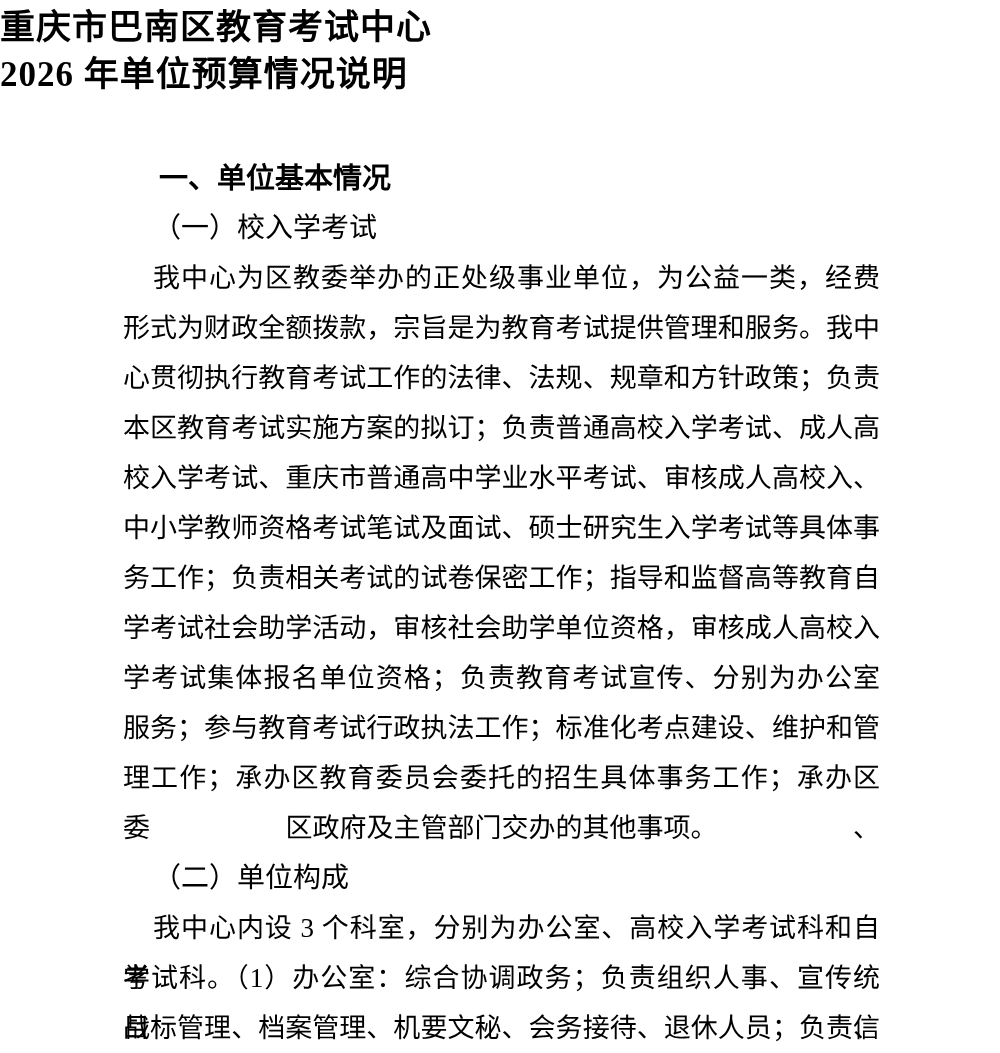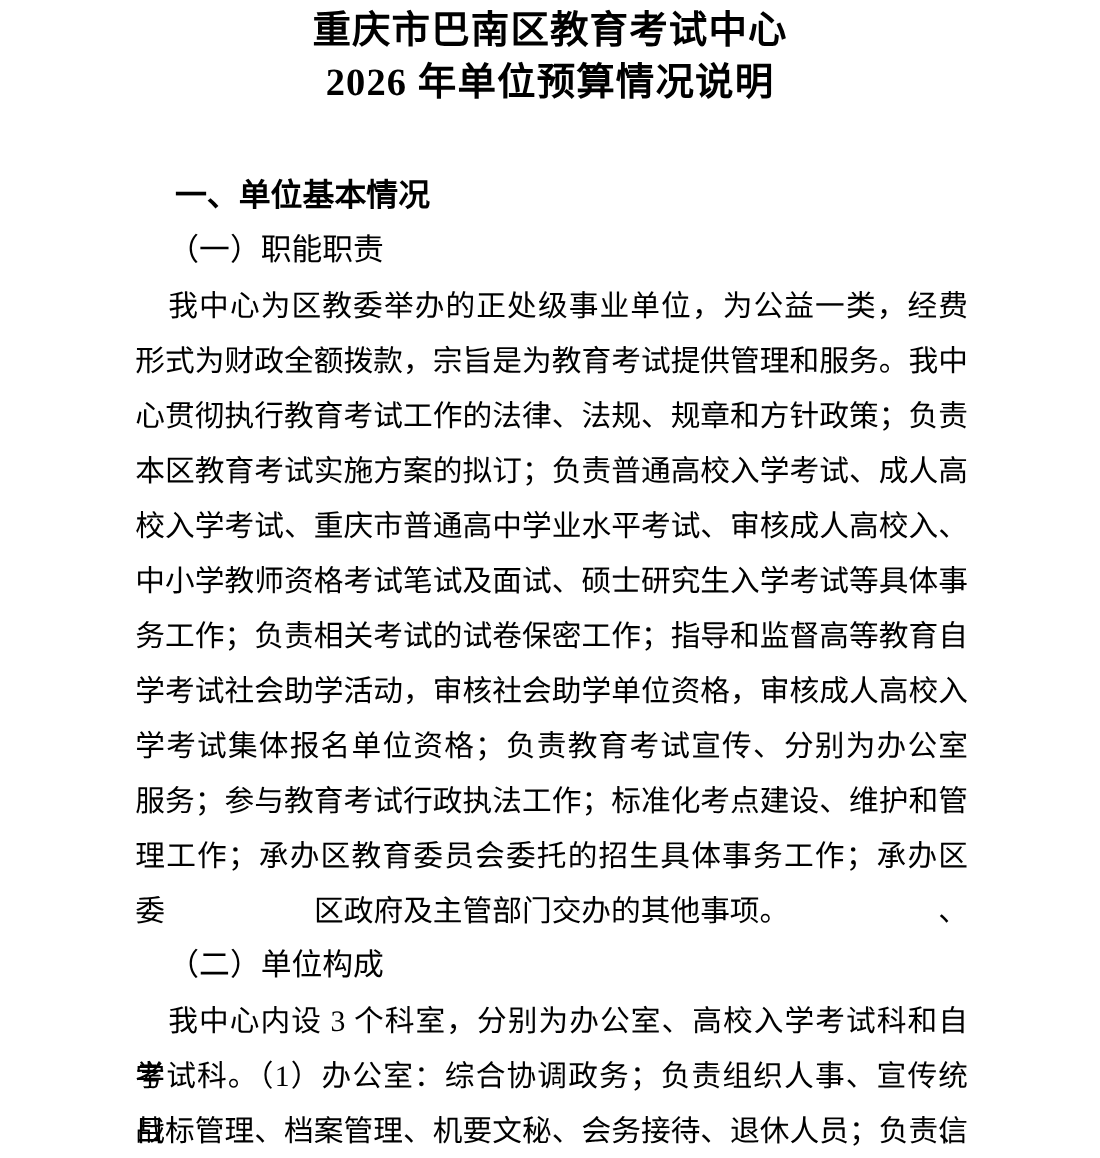--- a/index.html
+++ b/index.html
@@ -14,21 +14,20 @@
     background: #ffffff;
     color: #000000;
     overflow: hidden;
     font-family: "Liberation Serif", "DejaVu Serif", serif;
   }
   .title-block {
     position: absolute;
     top: 4px;
     left: 0;
     width: 1000px;
-    text-align: center;
   }
   .title-line {
     font-size: 35px;
     line-height: 47px;
     font-weight: bold;
     letter-spacing: 1px;
     font-family: "Liberation Serif", "DejaVu Serif", serif;
     white-space: nowrap;
   }
   .content {
@@ -81,21 +80,21 @@
 
   <div class="title-block">
     <div class="title-line">重庆市巴南区教育考试中心</div>
     <div class="title-line">2026 年单位预算情况说明</div>
   </div>
 
   <div class="content">
 
     <h2 class="section-heading">一、单位基本情况</h2>
 
-    <h3 class="sub-heading">（一）职能职责</h3>
+    <h3 class="sub-heading">（一）校入学考试</h3>
 
     <div class="body-line fill indent">我中心为区教委举办的正处级事业单位，为公益一类，经费</div>
     <div class="body-line fill">形式为财政全额拨款，宗旨是为教育考试提供管理和服务。我中</div>
     <div class="body-line fill">心贯彻执行教育考试工作的法律、法规、规章和方针政策；负责</div>
     <div class="body-line fill">本区教育考试实施方案的拟订；负责普通高校入学考试、成人高</div>
     <div class="body-line fill">校入学考试、重庆市普通高中学业水平考试、审核成人高校入、</div>
     <div class="body-line fill">中小学教师资格考试笔试及面试、硕士研究生入学考试等具体事</div>
     <div class="body-line fill">务工作；负责相关考试的试卷保密工作；指导和监督高等教育自</div>
     <div class="body-line fill">学考试社会助学活动，审核社会助学单位资格，审核成人高校入</div>
     <div class="body-line fill">学考试集体报名单位资格；负责教育考试宣传、分别为办公室</div>

